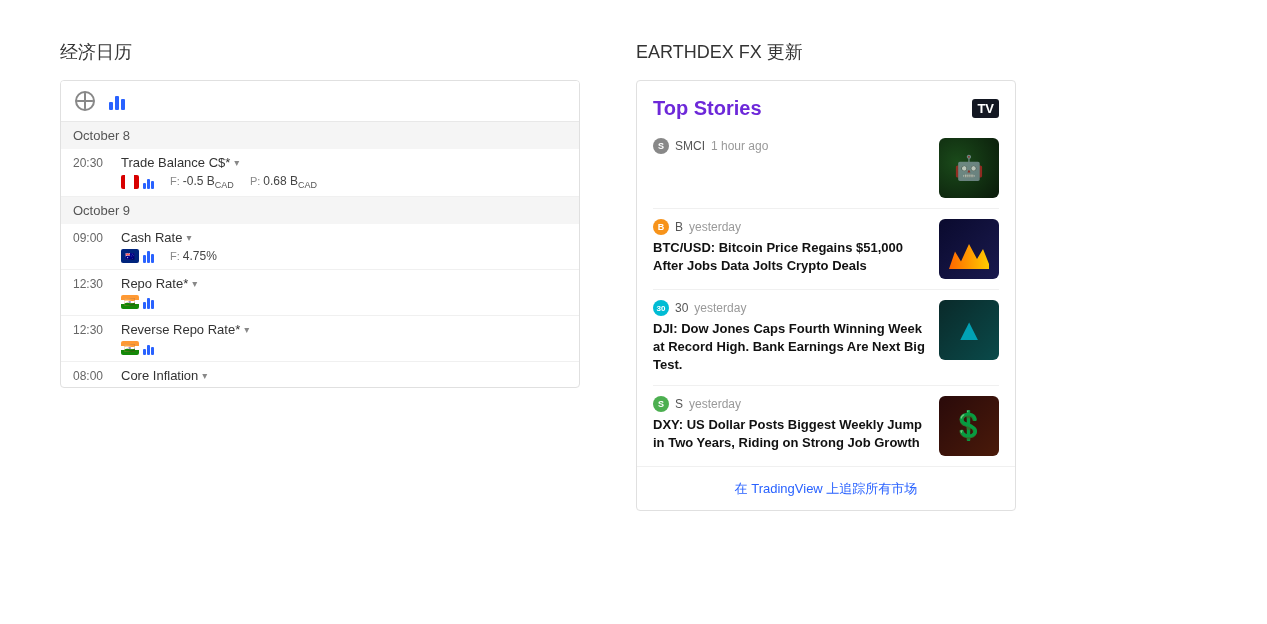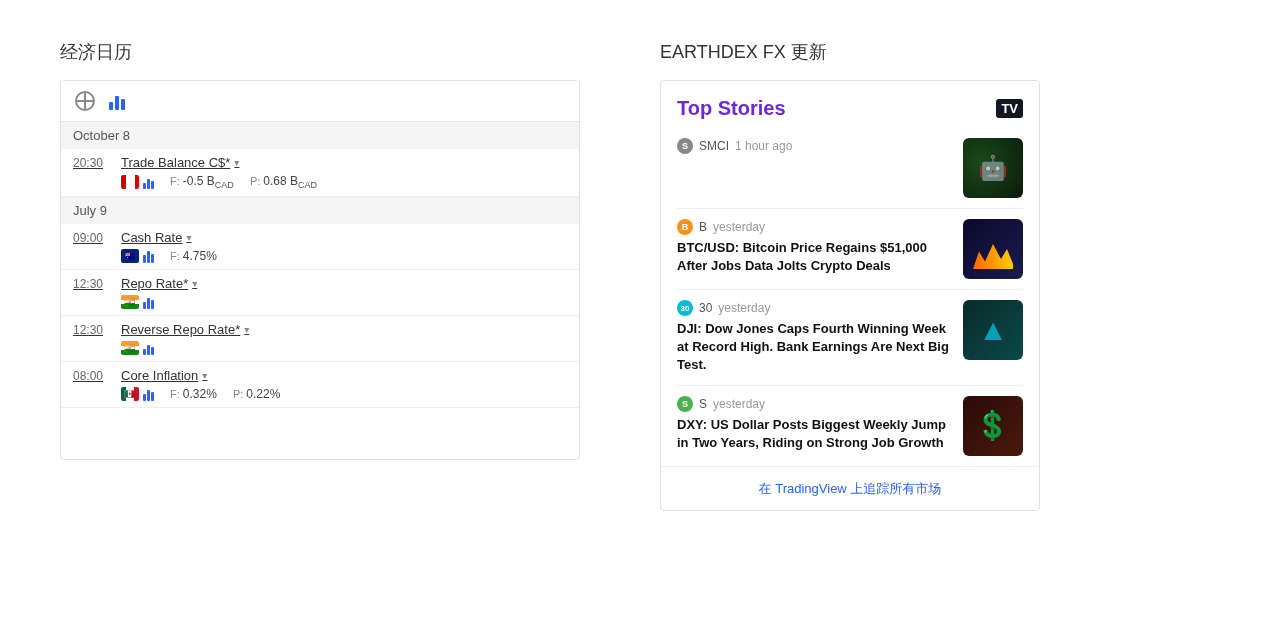--- a/index.html
+++ b/index.html
@@ -4,41 +4,41 @@
   <style>
     * { box-sizing: border-box; margin: 0; padding: 0; }
     body {
       background: #ffffff;
       font-family: -apple-system, BlinkMacSystemFont, 'Segoe UI', sans-serif;
       color: #333;
       padding: 40px 60px;
     }
     .main-layout {
       display: flex;
-      gap: 80px;
+      gap: 56px;
       align-items: flex-start;
     }
     .left-section {
       flex: 0 0 520px;
     }
     .right-section {
       flex: 1;
     }
     .section-title {
       font-size: 18px;
       font-weight: 400;
       color: #333;
       margin-bottom: 16px;
     }
     
     .calendar-widget {
       border: 1px solid #e0e0e0;
       border-radius: 4px;
       width: 520px;
-      height: 380px;
+      height: 308px;
       overflow: hidden;
       display: flex;
       flex-direction: column;
     }
     .calendar-toolbar {
       display: flex;
       align-items: center;
       padding: 8px 12px;
       gap: 8px;
       border-bottom: 1px solid #e8e8e8;
@@ -111,21 +111,20 @@
       background: #f5f5f5;
     }
     .event-row {
       padding: 6px 12px;
       border-bottom: 1px solid #f0f0f0;
     }
     .event-main {
       display: flex;
       align-items: flex-end;
       gap: 8px;
-      text-decoration: underline;
     }
     .event-time {
       font-size: 12px;
       color: #666;
       width: 40px;
       flex-shrink: 0;
     }
     .event-name {
       font-size: 13px;
       color: #333;
@@ -404,21 +403,21 @@
             </div>
             <span class="event-forecast">
               <span class="event-forecast-label">F: </span>-0.5 B<sub style="font-size:9px;color:#555;">CAD</sub>
             </span>
             <span class="event-forecast">
               <span class="event-forecast-label">P: </span>0.68 B<sub style="font-size:9px;color:#555;">CAD</sub>
             </span>
           </div>
         </div>
 
-        <div class="date-header">July 9</div>
+        <div class="date-header">October 9</div>
 
         <div class="event-row">
           <div class="event-main">
             <span class="event-time">09:00</span>
             <span class="event-name">
               Cash Rate <span class="chevron">▾</span>
             </span>
           </div>
           <div class="event-details">
             <div class="flag-bar">

